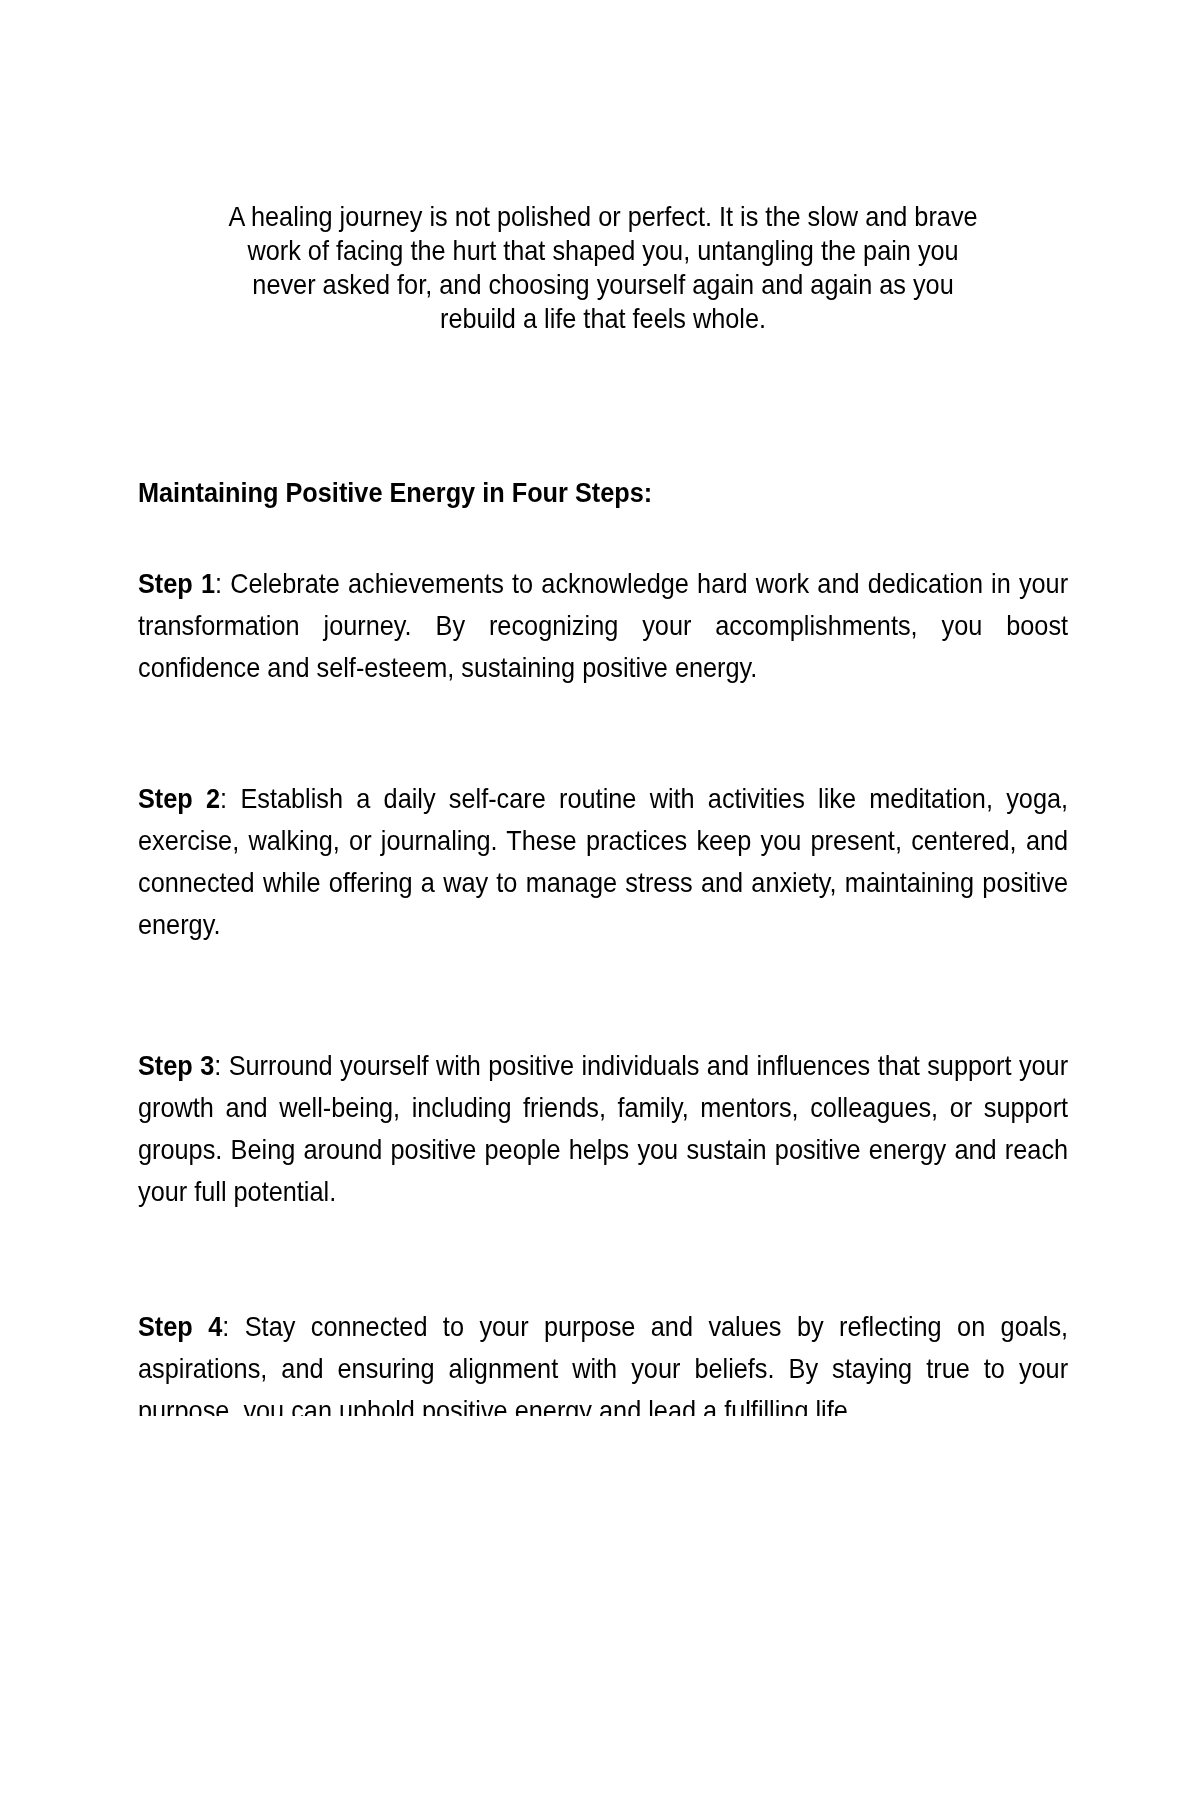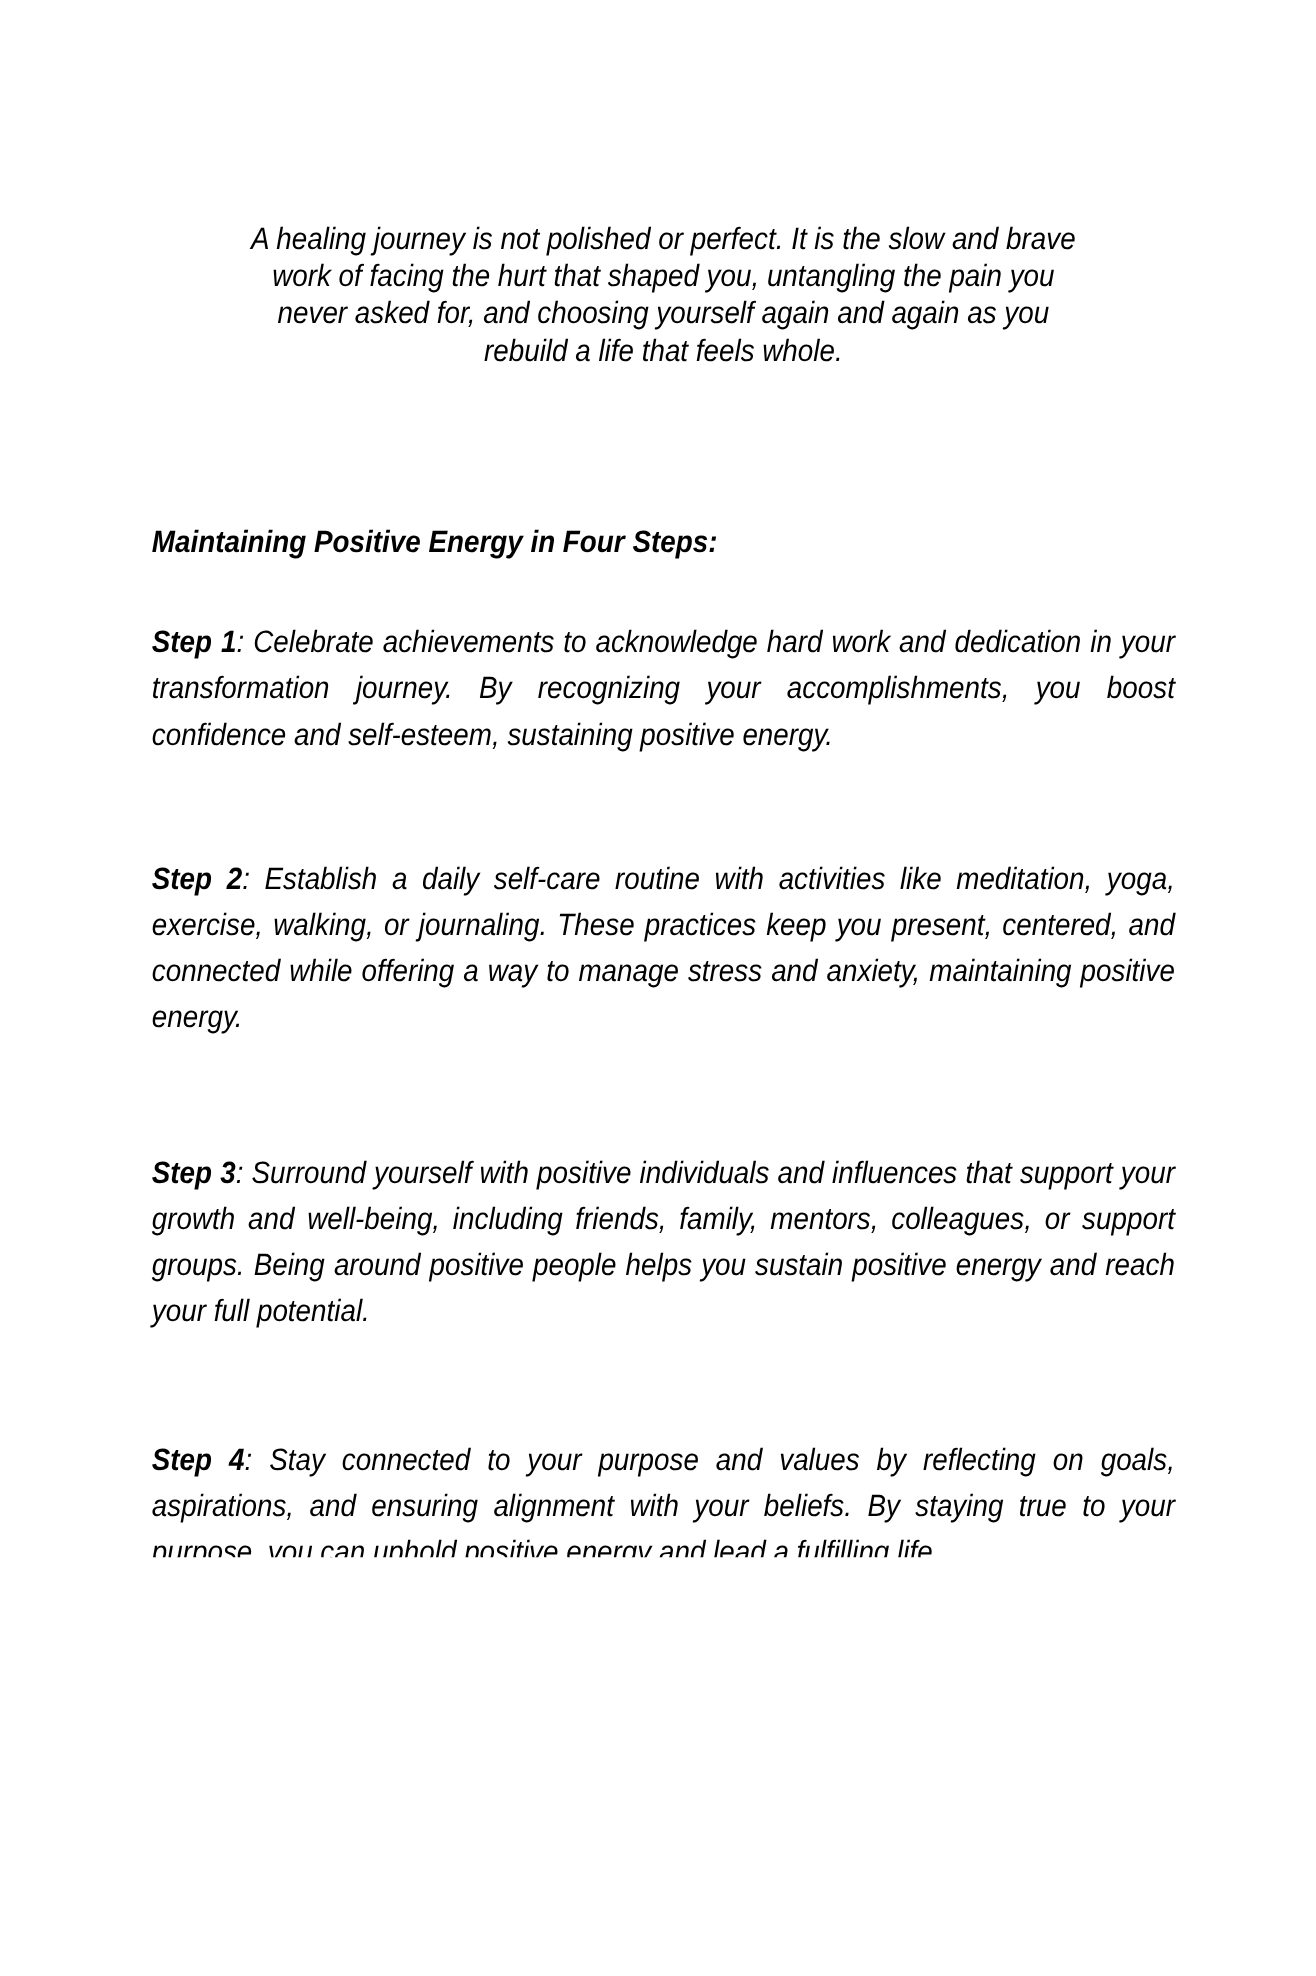--- a/index.html
+++ b/index.html
@@ -11,21 +11,20 @@
     position: relative;
     width: 1196px;
     height: 1416px;
     margin: 0 auto;
     background: #ffffff;
     color: #000000;
     font-family: "Liberation Sans", "DejaVu Sans", sans-serif;
     box-sizing: border-box;
     padding: 0 128px 0 138px;
     overflow: hidden;
-    font-style: italic;
   }
   
   .flow-text {
     width: 1030px;
     transform: scaleX(0.903);
     transform-origin: 0 0;
   }
   .quote {
     margin-top: 200px;
     font-size: 28px;

